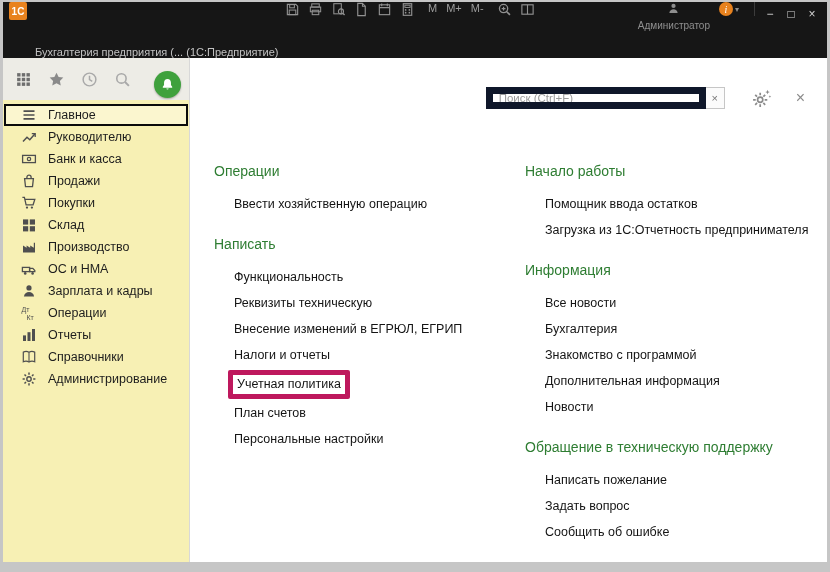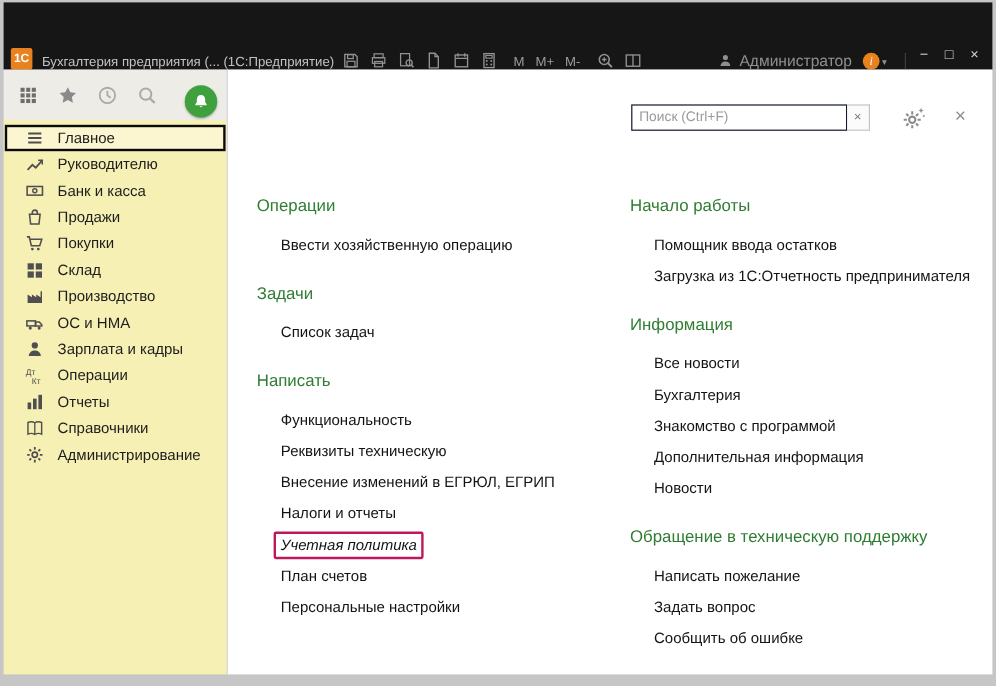--- a/index.html
+++ b/index.html
@@ -4,31 +4,31 @@
 <style>
   :root{
     --accent:#2e7d32; --yellow:#f7f0b4; --orange:#e8821e; --tbblack:#161616; --notify:#3fa13d;
   }
   *{box-sizing:border-box;margin:0;padding:0;}
   html,body{width:830px;height:572px;overflow:hidden;}
   body{font-family:"Liberation Sans","DejaVu Sans",sans-serif;background:#9e9e9e;}
   .frame{width:830px;height:572px;background:#c6c6c6;padding:2px 3px 10px;display:flex;flex-direction:column;}
 
   
-  .titlebar{flex:0 0 25px;background:var(--tbblack);display:flex;align-items:flex-end;padding:0 6px;color:#b5b5b5;}
+  .titlebar{flex:0 0 25px;background:var(--tbblack);display:flex;align-items:flex-start;padding:0 6px;color:#b5b5b5;}
   .logo{width:18px;height:18px;background:var(--orange);color:#fff;font-weight:bold;font-size:10px;display:flex;align-items:center;justify-content:center;margin-right:8px;border-radius:2px;flex:0 0 18px;}
   .title{font-size:11px;color:#c2c2c2;width:250px;white-space:nowrap;overflow:hidden;flex:0 0 250px;margin-top:44px;}
   .tb-group{display:flex;align-items:center;gap:8px;color:#929292;}
   .icn{width:15px;height:15px;display:inline-block;line-height:0;}
   .icn svg{width:100%;height:100%;display:block;}
   .membtn{font-size:11px;color:#9d9d9d;padding:0 1px;cursor:default;}
   .tb-mem{display:flex;gap:7px;margin-left:12px;}
   .tb-view{margin-left:12px;}
   .tb-spacer{flex:1;}
-  .tb-user{display:flex;align-items:center;gap:5px;font-size:13px;color:#8f8f8f;}
+  .tb-user{display:flex;align-items:center;gap:5px;font-size:10px;color:#8f8f8f;flex-direction:column;}
   .tb-user .icn{width:13px;height:13px;}
   .info-btn{display:flex;align-items:center;gap:2px;margin:0 9px;cursor:pointer;}
   .info-circle{width:14px;height:14px;border-radius:50%;background:var(--orange);color:#fff;font-size:10px;font-style:italic;display:flex;align-items:center;justify-content:center;font-family:"Liberation Serif",serif;}
   .caret{color:#8f8f8f;font-size:8px;}
   .tb-sep{width:1px;height:14px;background:#3c3c3c;margin:0 6px;}
   .win-controls{display:flex;gap:3px;}
   .win-controls span{width:18px;text-align:center;font-size:12px;color:#d2d2d2;cursor:pointer;line-height:25px;}
 
   
   .app-body{flex:1;display:flex;min-height:0;}
@@ -42,34 +42,34 @@
   .sidebar{flex:1;background:var(--yellow);padding-top:4px;}
   .sb-item{height:22px;display:flex;align-items:center;gap:11px;padding:0 6px 0 15px;font-size:12.5px;color:#1d1d1d;cursor:pointer;border:2px solid transparent;margin:0 1px;}
   .sb-item.selected{border-color:#0a0a0a;background:#fbf6cf;}
   .sb-icon{width:16px;height:16px;color:#4f4f4f;flex:0 0 16px;line-height:0;}
   .sb-icon svg{width:100%;height:100%;}
 
   
   .main{flex:1;background:#fff;position:relative;border-left:1px solid #d8d8d8;}
   .search-row{position:absolute;top:29px;right:22px;display:flex;align-items:center;}
   .searchbox{display:flex;}
-  .search-input{width:180px;height:22px;border:1px solid #0f172a;font-size:11.5px;padding:0 6px;color:#444;outline:none;font-family:inherit;}
+  .search-input{width:220px;height:22px;border:7px solid #0f172a;font-size:11.5px;padding:0 6px;color:#444;outline:none;font-family:inherit;}
   .search-input::placeholder{color:#9b9b9b;}
   .search-clear{width:19px;height:22px;border:1px solid #c6c6c6;border-left:none;background:#fbfbfb;font-size:11px;color:#777;display:flex;align-items:center;justify-content:center;cursor:pointer;}
   .gear-btn{margin-left:26px;width:21px;height:21px;color:#8b8b8b;cursor:pointer;}
   .close-btn{margin-left:24px;font-size:16px;color:#8b8b8b;line-height:1;cursor:pointer;}
 
   .cols{position:absolute;left:24px;top:104px;right:8px;display:flex;}
   .content-col{flex:0 0 300px;width:300px;}
   .content-col + .content-col{flex:1;width:auto;margin-left:11px;}
   .section{margin-bottom:21px;}
   .section-title{font-size:14px;color:var(--accent);line-height:19px;margin-bottom:14px;}
   .section-links{padding-left:20px;text-align:center;}
   .link{display:table;font-size:12.5px;color:#141414;line-height:19px;margin-bottom:7px;text-decoration:none;cursor:pointer;white-space:nowrap;}
-  .link.focused{border:2px solid #be185d;border-radius:2px;padding:0 4px;margin:-2px 0 5px -6px;font-style:italic;}
+  .link.focused{border:5px solid #be185d;border-radius:2px;padding:0 4px;margin:-2px 0 5px -6px;}
 </style>
 </head>
 <body>
 
 <div class="frame">
 
   <div class="titlebar">
     <div class="logo">1С</div>
     <div class="title">Бухгалтерия предприятия (... (1С:Предприятие)</div>
     <div class="tb-group">
@@ -327,26 +327,20 @@
       </div>
       <div class="cols">
         <div class="content-col">
             <div class="section">
     <div class="section-title">Операции</div>
     <div class="section-links">
                 <a class="link">Ввести хозяйственную операцию</a>
               </div>
   </div>
             <div class="section">
-    <div class="section-title">Задачи</div>
-    <div class="section-links">
-                <a class="link">Список задач</a>
-              </div>
-  </div>
-            <div class="section">
     <div class="section-title">Написать</div>
     <div class="section-links">
                 <a class="link">Функциональность</a>
                 <a class="link">Реквизиты техническую</a>
                 <a class="link">Внесение изменений в ЕГРЮЛ, ЕГРИП</a>
                 <a class="link">Налоги и отчеты</a>
                 <a class="link focused">Учетная политика</a>
                 <a class="link">План счетов</a>
                 <a class="link">Персональные настройки</a>
               </div>

